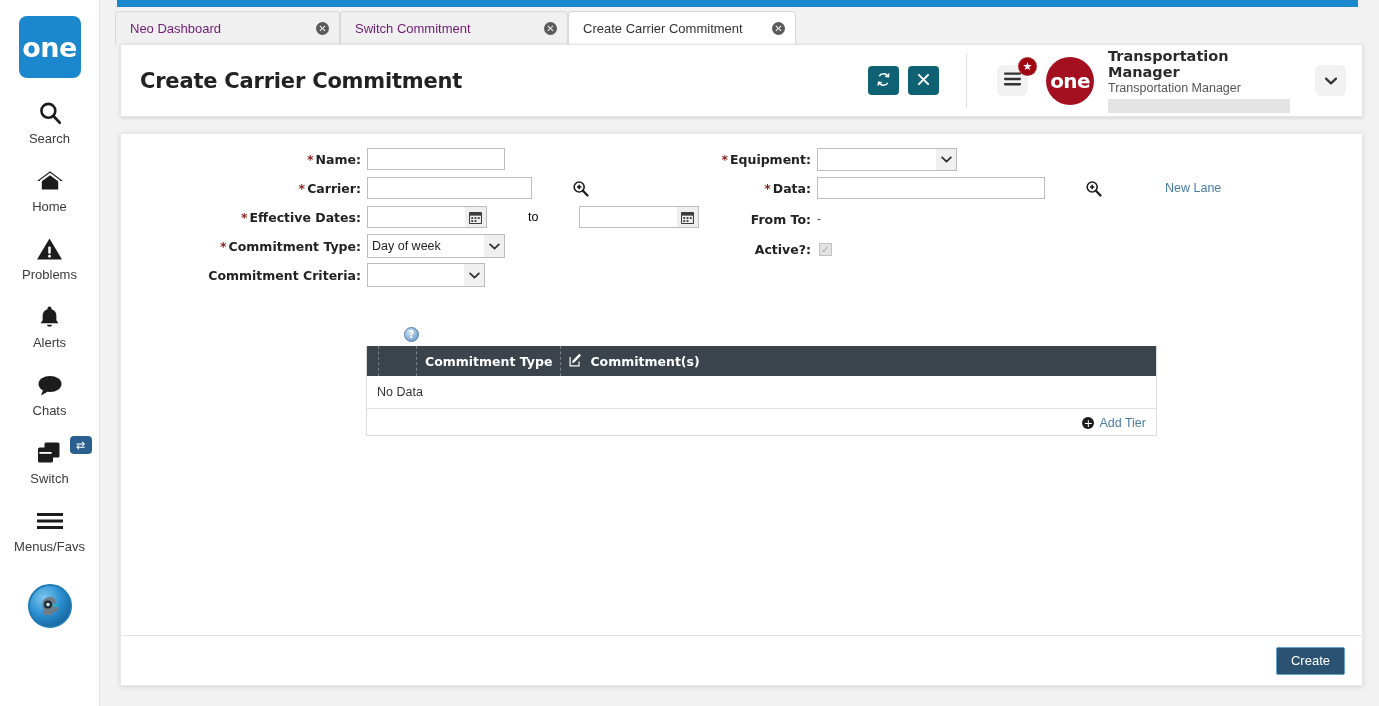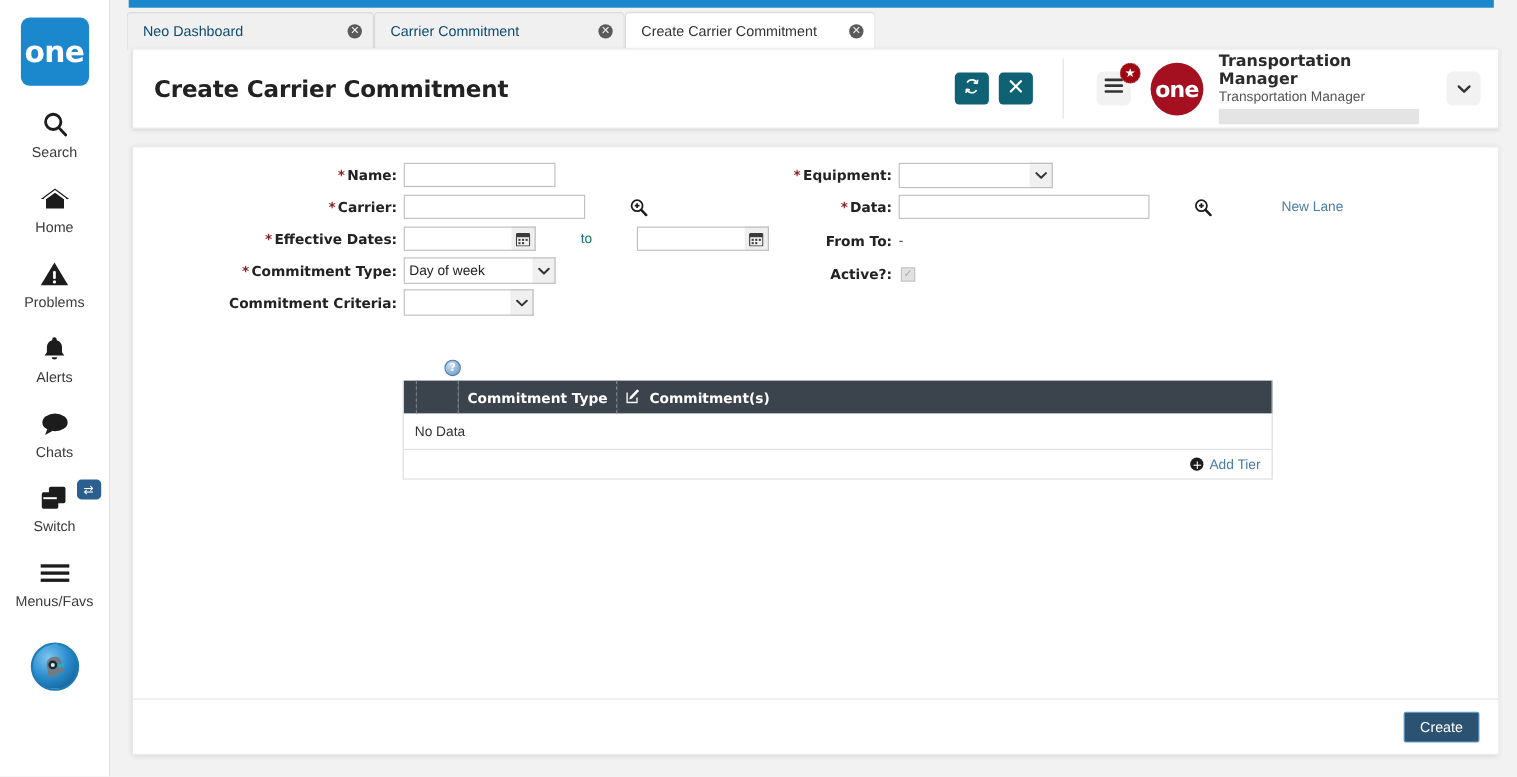--- a/index.html
+++ b/index.html
@@ -66,21 +66,21 @@
     position: absolute; top: 0; height: 34px;
     border: 1px solid #d9d9d9; border-bottom: none;
     border-radius: 4px 4px 0 0;
     background: #f0f0f0;
     display: flex; align-items: center;
     padding: 0 10px 0 14px;
     cursor: pointer;
   }
   .tab.active { background: #ffffff; border-color: #d9d9d9; }
   .tab .tab-label {
-    font-size: 13px; color: #0c4a6e; white-space: nowrap;
+    font-size: 13px; color: #701a75; white-space: nowrap;
     flex: 1 1 auto; overflow: hidden;
   }
   .tab.active .tab-label { color: #333; }
   .tab .tab-close {
     margin-left: 14px; width: 13px; height: 13px; border-radius: 50%;
     background: #5a5a5a; color: #f0f0f0;
     display:flex; align-items:center; justify-content:center;
     font-size: 10px; line-height: 1; cursor: pointer; flex: 0 0 auto;
     font-family: "DejaVu Sans", sans-serif;
   }
@@ -164,21 +164,21 @@
     background: #f0f0f0; border: 1px solid #bdbdbd; border-left: none;
     display:flex; align-items:center; justify-content:center;
     cursor: pointer; font-size: 10px; color: #333;
   }
   .icon-btn { margin-left: 5px; cursor: pointer; color: #1c1c1c; display:flex; align-items:center; }
   .cal-btn {
     position: absolute; right: 0; top: 0; width: 22px; height: 22px;
     background: #efefef; border: 1px solid #bdbdbd; border-left: none;
     display:flex; align-items:center; justify-content:center; cursor:pointer;
   }
-  .to-word { font-size: 12.5px; color: #0f766e; margin: 0 6px; }
+  .to-word { font-size: 12.5px; color: #000000; margin: 0 6px; }
   .plain-val { font-size: 12.5px; color: #444; }
   .chk {
     width: 13px; height: 13px; background: #e2e2e2; border: 1px solid #c2c2c2;
     display:flex; align-items:center; justify-content:center;
     color: #a8a8a8; font-size: 10px; cursor: pointer;
   }
   .link { font-size: 12.5px; color: #4a7ca8; cursor: pointer; }
 
   
   .tier-wrap { position: absolute; left: 245px; top: 212px; width: 791px; }
@@ -328,21 +328,21 @@
   </div>
 
   <div class="top-strip"></div>
 
   <div class="tabbar">
     <div class="tab" style="left:5px; width:225px;">
       <span class="tab-label">Neo Dashboard</span>
       <span class="tab-close">✕</span>
     </div>
     <div class="tab" style="left:230px; width:228px;">
-      <span class="tab-label">Carrier Commitment</span>
+      <span class="tab-label">Switch Commitment</span>
       <span class="tab-close">✕</span>
     </div>
     <div class="tab active" style="left:458px; width:228px;">
       <span class="tab-label">Create Carrier Commitment</span>
       <span class="tab-close">✕</span>
     </div>
   </div>
 
   <div class="header-card">
     <div class="page-title">Create Carrier Commitment</div>

